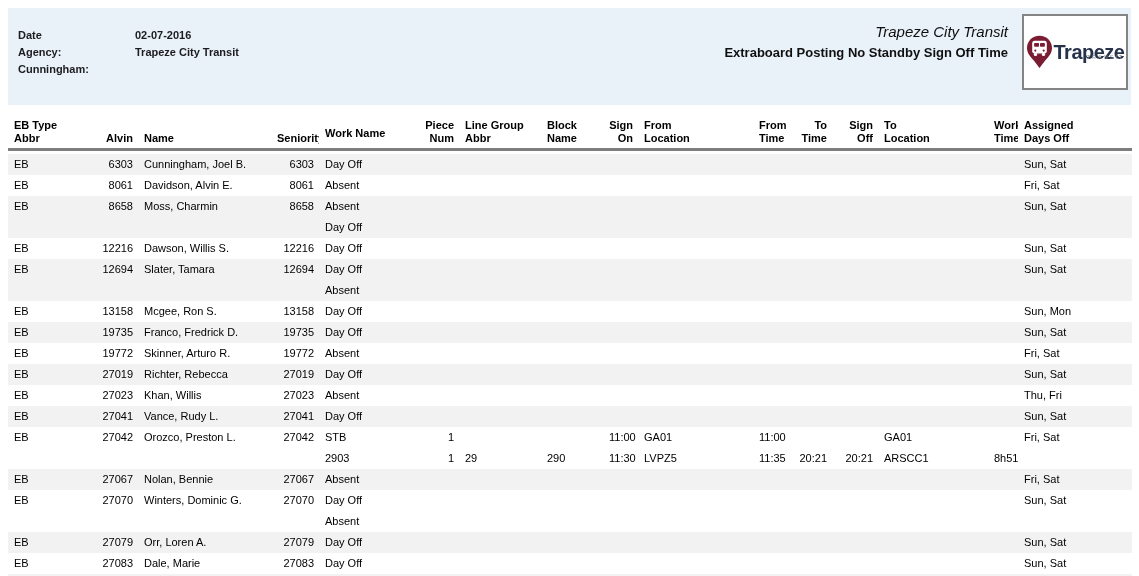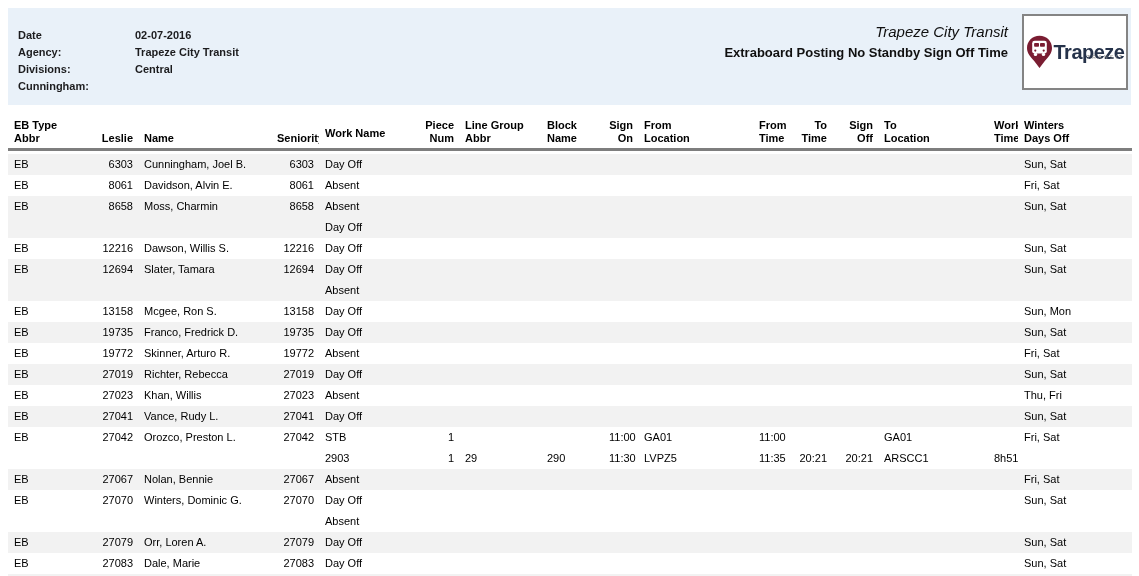--- a/index.html
+++ b/index.html
@@ -50,24 +50,20 @@
     <div class="meta">
       <div class="meta-row">
         <span class="meta-label">Date</span>
         <span class="meta-value">02-07-2016</span>
       </div>
       <div class="meta-row">
         <span class="meta-label">Agency:</span>
         <span class="meta-value">Trapeze City Transit</span>
       </div>
       <div class="meta-row">
-        <span class="meta-label">Divisions:</span>
-        <span class="meta-value">Central</span>
-      </div>
-      <div class="meta-row">
         <span class="meta-label">Cunningham:</span>
       </div>
     </div>
 
     <div class="titles">
       <div class="title-1">Trapeze City Transit</div>
       <div class="title-2">Extraboard Posting No Standby Sign Off Time</div>
     </div>
 
     <div class="logo-box">
@@ -108,21 +104,21 @@
         <col style="width: 30px;">
         <col style="width: 114px;">
       </colgroup>
     <thead id="thead">
         <tr>
           <th class="al">
             <div>EB Type</div>
             <div>Abbr</div>
           </th>
           <th class="ar">
-            <div>Leslie</div>
+            <div>Alvin</div>
           </th>
           <th class="al">
             <div>Name</div>
           </th>
           <th class="ar">
             <div>Seniority</div>
           </th>
           <th class="al"><div class="raise">Work Name</div></th>
           <th class="ar">
             <div>Piece</div>
@@ -158,21 +154,21 @@
           </th>
           <th class="al">
             <div>To</div>
             <div>Location</div>
           </th>
           <th class="ar">
             <div>Work</div>
             <div>Time</div>
           </th>
           <th class="al">
-            <div>Winters</div>
+            <div>Assigned</div>
             <div>Days Off</div>
           </th>
         </tr>
       </thead>
     <tbody id="tbody">
         <tr class="spacer">
           <td colspan="16"></td>
         </tr>
         <tr class="shade">
           <td class="al">EB</td>

